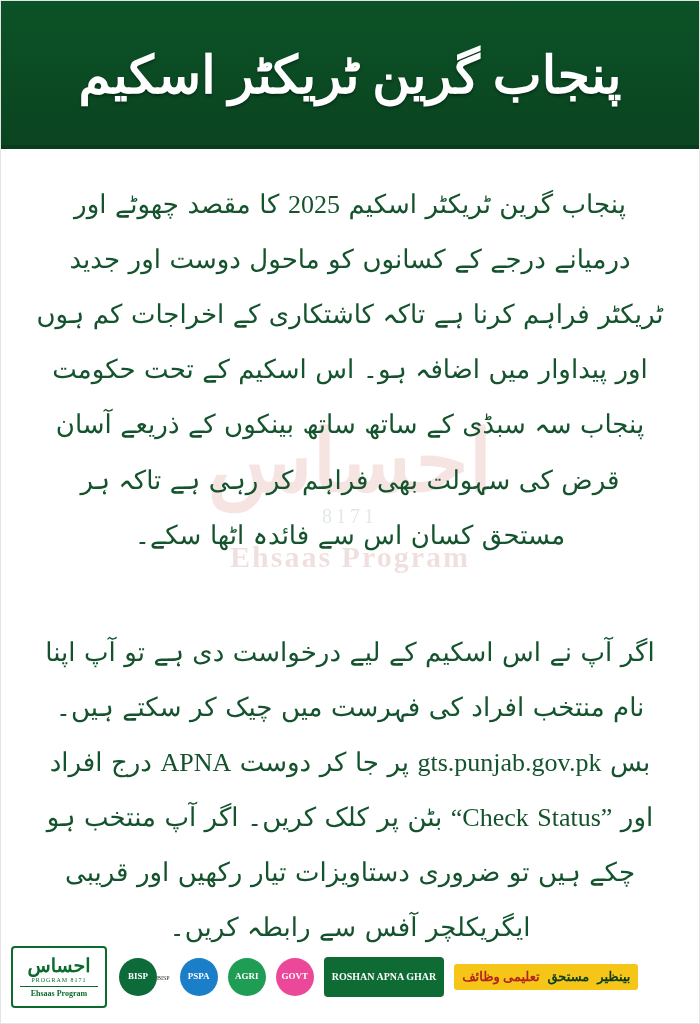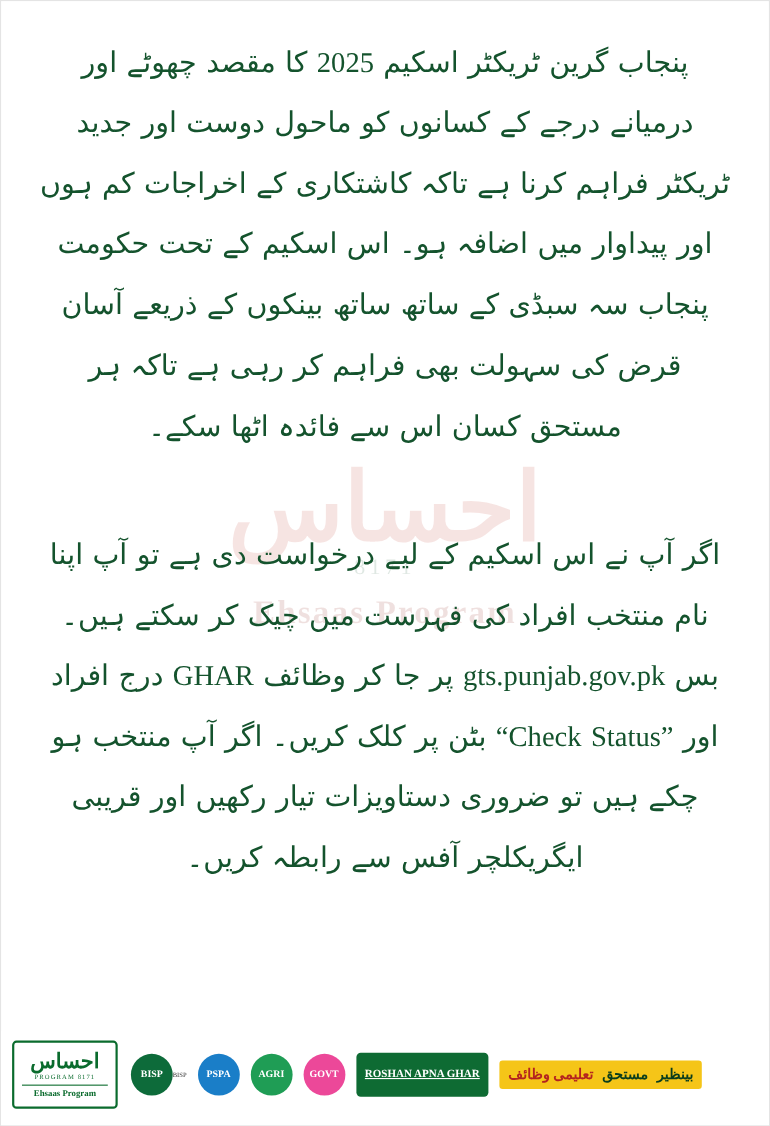--- a/index.html
+++ b/index.html
@@ -199,56 +199,58 @@
     display: flex;
     align-items: center;
     justify-content: center;
     padding: 3px 8px;
     color: #fff;
     font-size: 10px;
     font-weight: bold;
     text-align: center;
     line-height: 1.15;
     flex: 0 0 auto;
-    text-decoration: underline;
   }
   .logo-pill {
     height: 26px;
     border-radius: 3px;
     display: flex;
     align-items: center;
     justify-content: center;
     padding: 2px 8px;
     font-size: 13px;
     font-weight: bold;
     direction: rtl;
     flex: 0 0 auto;
     gap: 8px;
   }
 </style>
 </head>
 <body>
 
 <div class="page">
 
+  <div class="header">
+    <div class="header-title">پنجاب گرین ٹریکٹر اسکیم</div>
+  </div>
 
   <div class="watermark">
     <div class="wm-mark">احساس</div>
     <div class="wm-num">8171</div>
     <div class="wm-sub">Ehsaas Program</div>
   </div>
 
   <div class="content">
     <p class="para">پنجاب گرین ٹریکٹر اسکیم 2025 کا مقصد چھوٹے اور درمیانے درجے کے کسانوں کو ماحول دوست اور جدید ٹریکٹر فراہم کرنا ہے تاکہ کاشتکاری کے اخراجات کم ہوں اور پیداوار میں اضافہ ہو۔ اس اسکیم کے تحت حکومت پنجاب سہ سبڈی کے ساتھ ساتھ بینکوں کے ذریعے آسان قرض کی سہولت بھی فراہم کر رہی ہے تاکہ ہر مستحق کسان اس سے فائدہ اٹھا سکے۔</p>
 
     <p class="para">
       <span>اگر آپ نے اس اسکیم کے لیے درخواست دی ہے تو آپ اپنا نام منتخب افراد کی فہرست میں چیک کر سکتے ہیں۔ بس</span>
       <span class="ltr-inline url">gts.punjab.gov.pk</span>
-      <span>پر جا کر وظائف</span>
-      <span class="ltr-inline">GHAR</span>
+      <span>پر جا کر دوست</span>
+      <span class="ltr-inline">APNA</span>
       <span>درج افراد اور</span>
       <span class="ltr-inline">“Check Status”</span>
       <span>بٹن پر کلک کریں۔ اگر آپ منتخب ہو چکے ہیں تو ضروری دستاویزات تیار رکھیں اور قریبی ایگریکلچر آفس سے رابطہ کریں۔</span>
     </p>
   </div>
 
   <div class="footer">
 
     <div class="ehsaas-badge">
       <div class="eh-ur">احساس</div>

